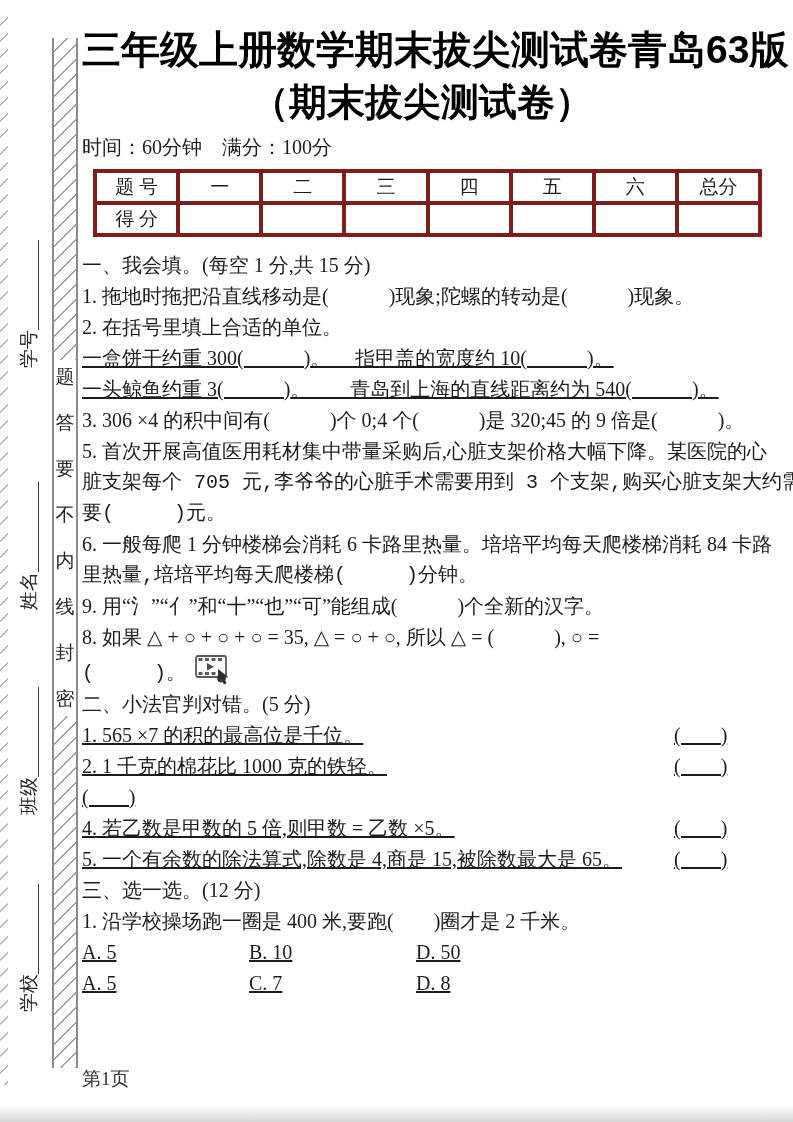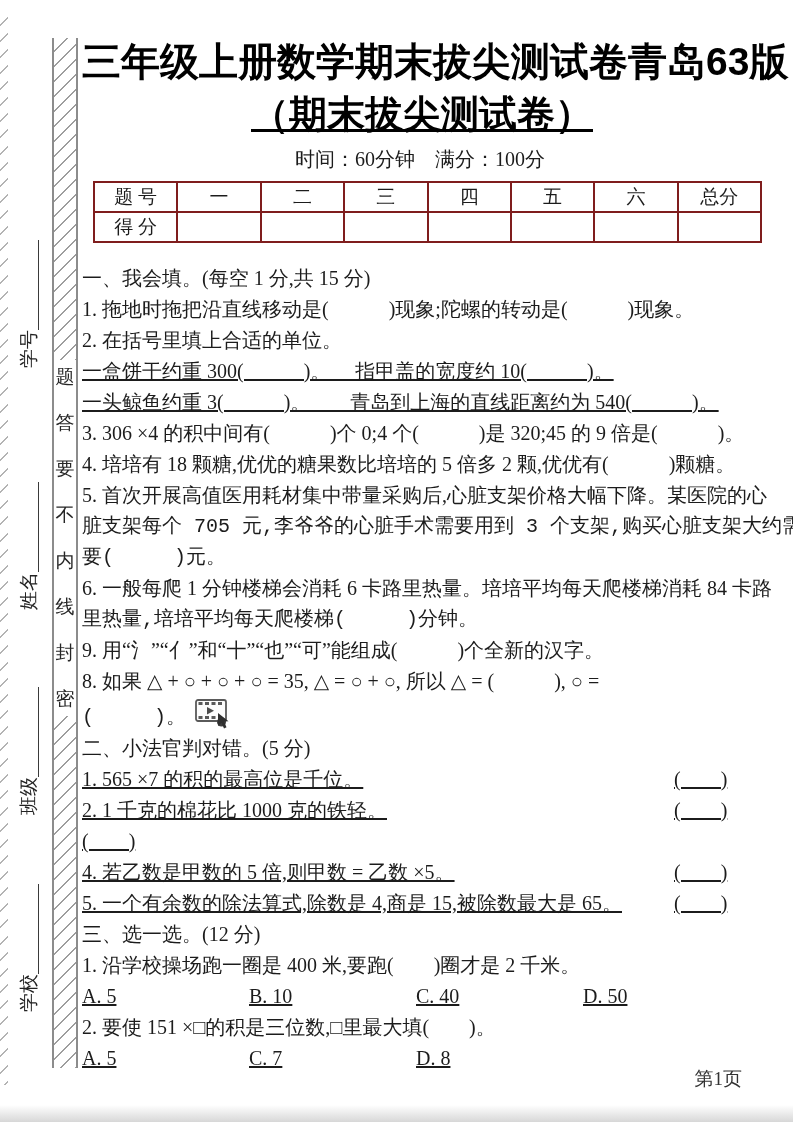--- a/index.html
+++ b/index.html
@@ -23,43 +23,43 @@
   .seal .hatch{background:repeating-linear-gradient(135deg,transparent 0 9px,#9d9d9d 9px 10.6px);}
   .seal .hatch.top{height:322px;}
   .seal .hatch.bot{flex:1;}
   .seal .chars{height:348px;display:flex;flex-direction:column;justify-content:space-between;
     align-items:center;font-size:19px;color:#262626;padding:4px 0;}
 
   .content{position:absolute;left:82px;top:0;width:680px;}
 
   .title{font-family:"Liberation Sans","DejaVu Sans",sans-serif;font-weight:bold;color:#000;
     text-align:center;white-space:nowrap;}
-  .title .t1{margin-top:36px;font-size:39px;line-height:52px;}
-  .title .t2{font-size:38px;line-height:52px;text-decoration:underline;}
-
-  .info{font-size:20px;text-align:center;margin:6px 4px 8px 0;white-space:nowrap;}
+  .title .t1{margin-top:24px;font-size:39px;line-height:52px;}
+  .title .t2{font-size:38px;line-height:52px;}
+
+  .info{font-size:20px;text-align:left;margin:6px 4px 8px 0;white-space:nowrap;}
 
   table.score{width:669px;margin-left:11px;border-collapse:collapse;table-layout:fixed;}
-  table.score td{border:2px solid #7f1d1d;height:28px;text-align:center;font-size:19px;padding:0;}
-
-  .body{margin-top:20px;font-size:20px;line-height:31px;}
+  table.score td{border:4px solid #7f1d1d;height:28px;text-align:center;font-size:19px;padding:0;}
+
+  .body{margin-top:13px;font-size:20px;line-height:31px;}
   .body p{margin:0;white-space:nowrap;}
   .head{margin-left:4px;}
   .q{margin-left:28px;}
   .sub{margin-left:46px;text-decoration:underline;}
   .cont{margin-left:36px;font-family:Liberation Mono, monospace;}
   .judge{display:flex;margin-left:28px;text-decoration:underline;}
   .judge .t{flex:1;white-space:nowrap;overflow:visible;}
   .judge .p{width:88px;white-space:nowrap;}
   .opts{display:grid;grid-template-columns:167px 167px 167px 1fr;margin-left:46px;text-decoration:underline;}
   .opts span{white-space:nowrap;}
 
   .vicon{display:inline-block;vertical-align:-7px;margin-left:8px;}
 
-  .footer{position:absolute;left:82px;top:1066px;width:660px;text-align:right;
+  .footer{position:absolute;left:82px;top:1066px;width:660px;text-align:left;
     font-size:19px;color:#333;}
 
   .bottom-shade{position:absolute;left:0;bottom:0;width:100%;height:17px;
     background:linear-gradient(to top,#d7d7d7,rgba(255,255,255,0));}
 </style>
 </head>
 <body>
 
 <div class="page">
 
@@ -142,21 +142,20 @@
       </table>
 
     <div class="body">
 
       <p class="head">一、我会填。(每空 1 分,共 15 分)</p>
       <p class="q">1. 拖地时拖把沿直线移动是(　　　)现象;陀螺的转动是(　　　)现象。</p>
       <p class="q">2. 在括号里填上合适的单位。</p>
       <p class="sub">一盒饼干约重 300(　　　)。　 指甲盖的宽度约 10(　　　)。</p>
       <p class="sub">一头鲸鱼约重 3(　　　)。　　青岛到上海的直线距离约为 540(　　　)。</p>
       <p class="q">3. 306 ×4 的积中间有(　　　)个 0;4 个(　　　)是 320;45 的 9 倍是(　　　)。</p>
-      <p class="q">4. 培培有 18 颗糖,优优的糖果数比培培的 5 倍多 2 颗,优优有(　　　)颗糖。</p>
       <p class="q">5. 首次开展高值医用耗材集中带量采购后,心脏支架价格大幅下降。某医院的心</p>
       <p class="cont">脏支架每个 705 元,李爷爷的心脏手术需要用到 3 个支架,购买心脏支架大约需</p>
       <p class="cont">要(　　　)元。</p>
       <p class="q">6. 一般每爬 1 分钟楼梯会消耗 6 卡路里热量。培培平均每天爬楼梯消耗 84 卡路</p>
       <p class="cont">里热量,培培平均每天爬楼梯(　　　)分钟。</p>
       <p class="q">9. 用“氵”“亻”和“十”“也”“可”能组成(　　　)个全新的汉字。</p>
       <p class="q">8. 如果 △ + ○ + ○ + ○ = 35, △ = ○ + ○, 所以 △ = (　　　), ○ =</p>
       <p class="cont">
         <span>(　　　)。</span><svg class="vicon" width="38" height="33" viewBox="0 0 38 33">
           <rect x="2" y="3" width="30" height="21" rx="2" fill="#fdfdfd" stroke="#5a5a5a" stroke-width="1.8"></rect>
@@ -193,24 +192,22 @@
       <p class="judge">
         <span class="t">5. 一个有余数的除法算式,除数是 4,商是 15,被除数最大是 65。</span>
           <span class="p">(　　)</span>
       </p>
 
       <p class="head">三、选一选。(12 分)</p>
       <p class="q">1. 沿学校操场跑一圈是 400 米,要跑(　　)圈才是 2 千米。</p>
       <p class="opts">
         <span>A. 5</span>
         <span>B. 10</span>
-        <span>C. 40</span>
         <span>D. 50</span>
       </p>
-      <p class="q">2. 要使 151 ×□的积是三位数,□里最大填(　　)。</p>
       <p class="opts">
         <span>A. 5</span>
         <span>C. 7</span>
         <span>D. 8</span>
       </p>
 
     </div>
   </div>
 
   <div class="footer">第1页</div>

